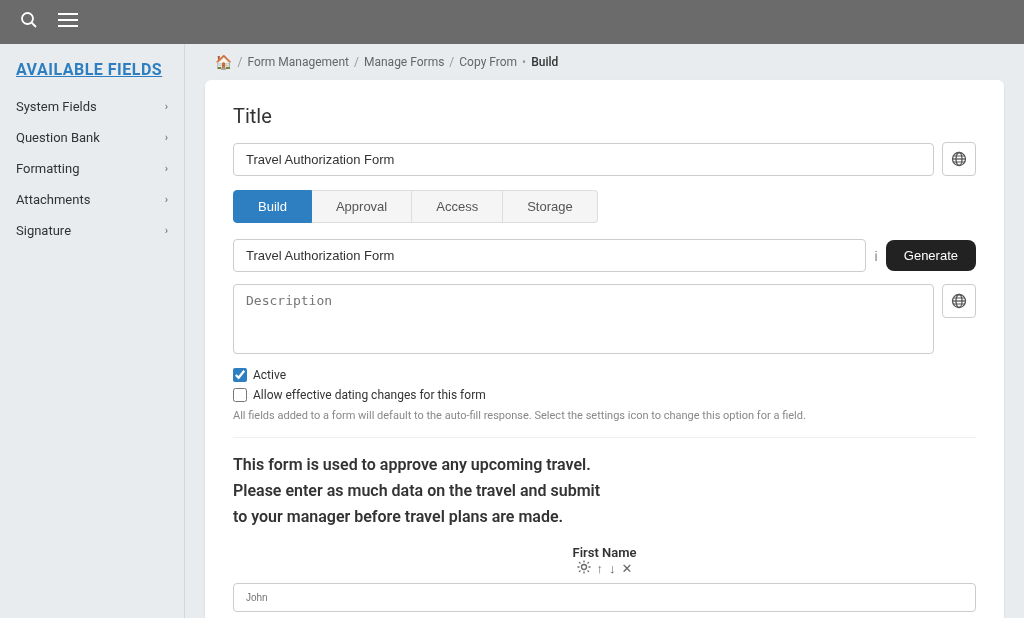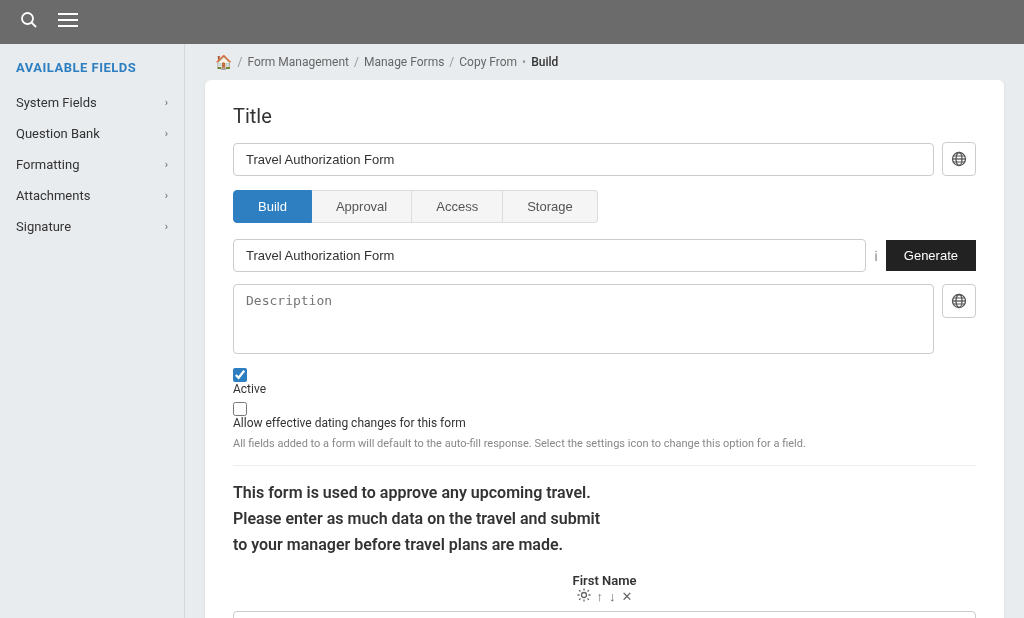--- a/index.html
+++ b/index.html
@@ -61,25 +61,26 @@
     
     .sidebar {
       width: 185px;
       background: #e8ecef;
       padding: 16px 0;
       border-right: 1px solid #d4d8dc;
       flex-shrink: 0;
     }
     .sidebar-title {
       color: #2d7fc1;
-      font-size: 13px;
+      font-size: 16px;
       font-weight: 700;
       letter-spacing: 0.5px;
       padding: 0 16px 12px 16px;
       text-transform: uppercase;
+      text-decoration: underline;
     }
     .sidebar-item {
       display: flex;
       align-items: center;
       justify-content: space-between;
       padding: 8px 16px;
       cursor: pointer;
       color: #333;
       font-size: 13px;
     }
@@ -198,21 +199,21 @@
     }
     .info-icon {
       color: #888;
       font-size: 14px;
       cursor: pointer;
     }
     .generate-btn {
       background: #222;
       color: white;
       border: none;
-      border-radius: 0;
+      border-radius: 8px;
       padding: 8px 18px;
       font-size: 13px;
       cursor: pointer;
       font-weight: 500;
     }
 
     
     .desc-row {
       display: flex;
       align-items: flex-start;
@@ -228,23 +229,23 @@
       font-size: 13px;
       color: #aaa;
       resize: none;
       height: 70px;
       outline: none;
     }
 
     
     .checkbox-row {
       display: flex;
-      align-items: flex-start;
+      align-items: flex-end;
+      gap: 6px;
       margin-bottom: 6px;
-      flex-direction: column;
     }
     .checkbox-row input[type="checkbox"] {
       width: 14px;
       height: 14px;
       accent-color: #2d7fc1;
     }
     .checkbox-label {
       font-size: 12px;
       color: #333;
     }

